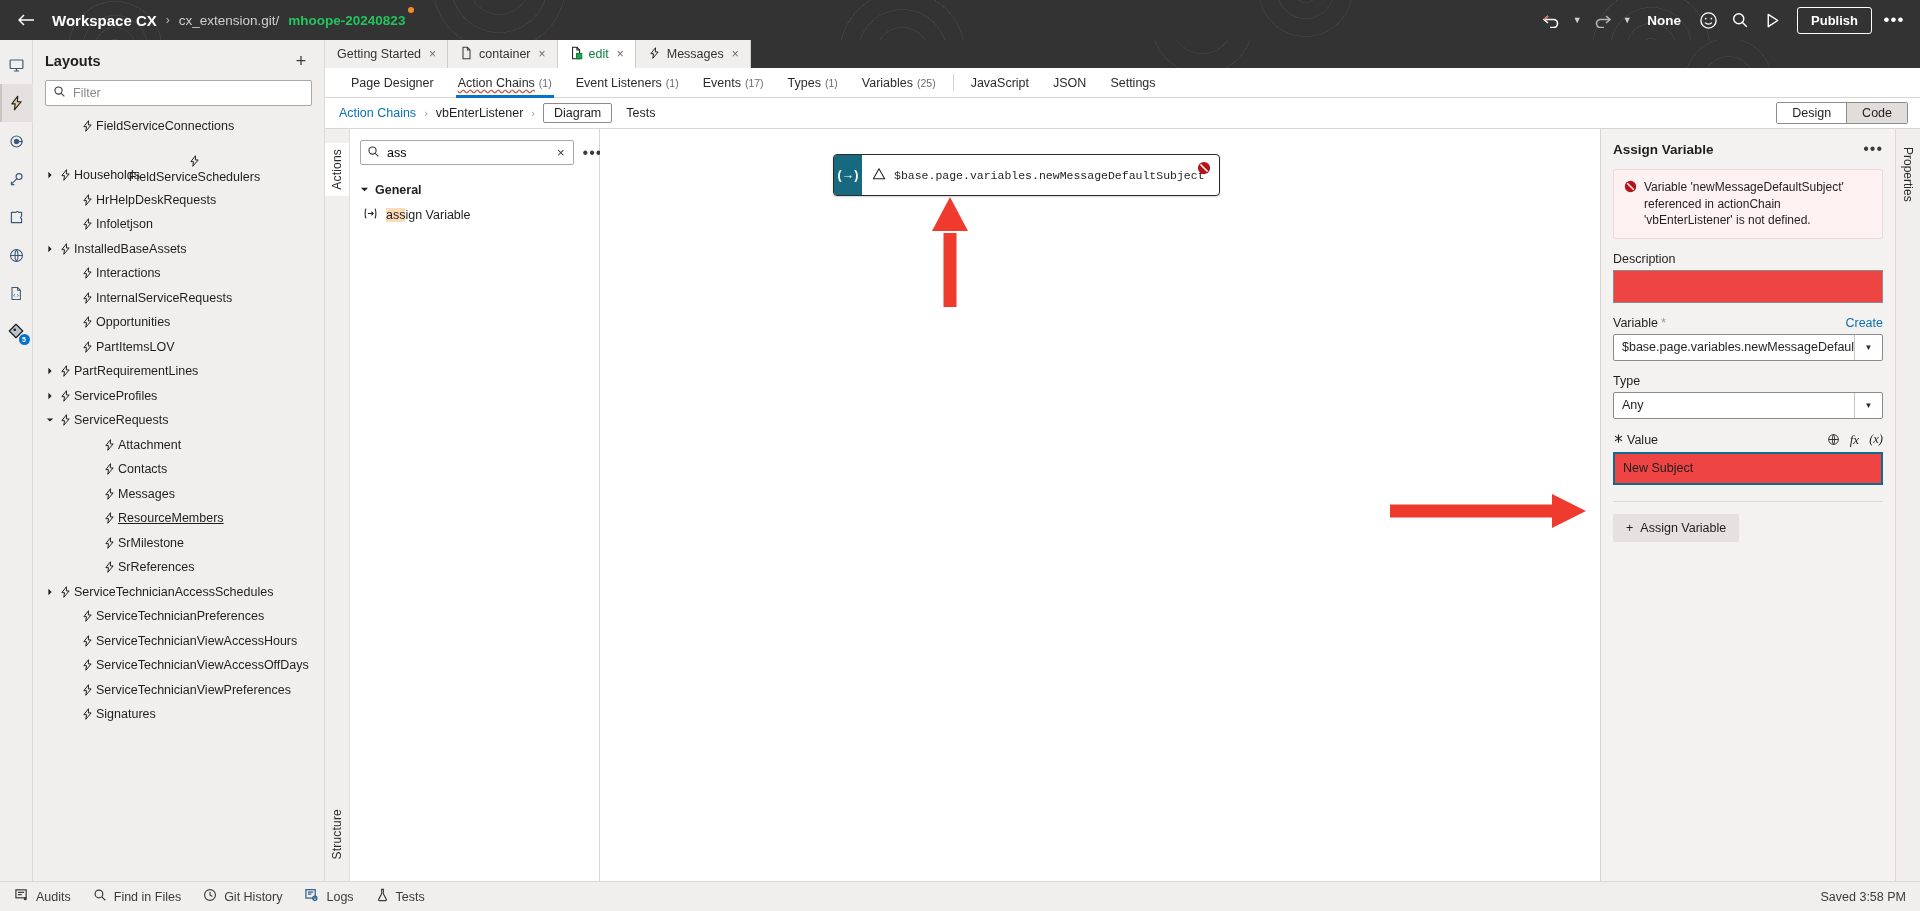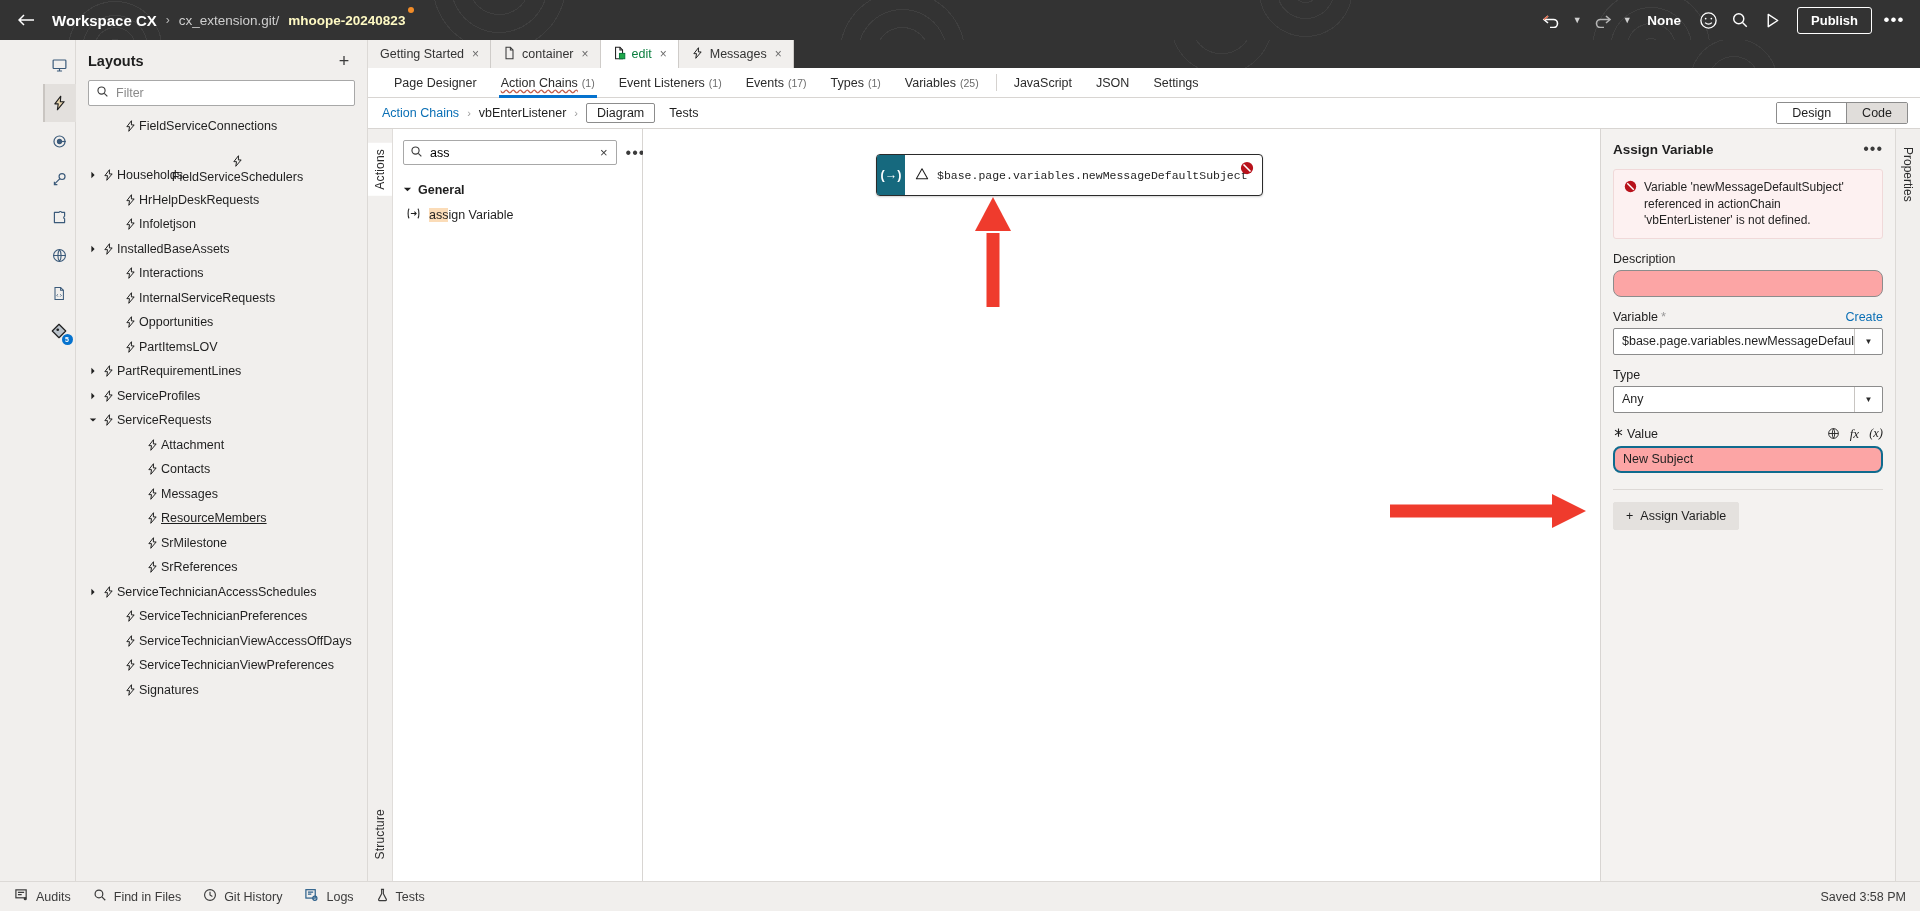--- a/index.html
+++ b/index.html
@@ -25,38 +25,38 @@
       radial-gradient(circle at 47% 135%, transparent 0 10px, #5a5a5a 10px 11px, transparent 11px 26px, #5a5a5a 26px 27px, transparent 27px 44px, #5a5a5a 44px 45px, transparent 45px 62px, #5a5a5a 62px 63px, transparent 63px),
       radial-gradient(circle at 68% -25%, transparent 0 12px, #585858 12px 13px, transparent 13px 28px, #585858 28px 29px, transparent 29px 46px, #585858 46px 47px, transparent 47px),
       radial-gradient(circle at 86% 120%, transparent 0 9px, #5a5a5a 9px 10px, transparent 10px 24px, #5a5a5a 24px 25px, transparent 25px 40px, #5a5a5a 40px 41px, transparent 41px 58px, #5a5a5a 58px 59px, transparent 59px);
   }
   .hdr-back { position: relative; z-index: 2; margin-left: 14px; width: 24px; height: 24px;
     display: flex; align-items: center; justify-content: center; cursor: pointer; }
   .crumbs { position: relative; z-index: 2; display: flex; align-items: center; margin-left: 14px; gap: 9px; }
   .crumb-ws { font-size: 15px; font-weight: 700; color: #fff; cursor: pointer; }
   .crumb-sep { color: #b9b9b9; font-size: 12px; }
   .crumb-repo { font-size: 13.5px; color: #cfcfcf; cursor: pointer; }
-  .crumb-branch { font-size: 13.5px; font-weight: 700; color: #fef9c3; cursor: pointer; position: relative; }
+  .crumb-branch { font-size: 13.5px; font-weight: 700; color: #22c55e; cursor: pointer; position: relative; }
   .branch-dot { position: absolute; right: -9px; top: -6px; width: 6px; height: 6px;
     border-radius: 50%; background: #f28c28; }
   .hdr-right { position: relative; z-index: 2; margin-left: auto; margin-right: 12px;
     display: flex; align-items: center; gap: 2px; }
   .hdr-ico { width: 30px; height: 28px; display: flex; align-items: center; justify-content: center;
     cursor: pointer; color: #e8e8e8; }
   .hdr-caret { width: 16px; height: 28px; display: flex; align-items: center; justify-content: center;
     cursor: pointer; color: #d0d0d0; font-size: 9px; }
   .hdr-none { font-size: 13.5px; font-weight: 700; color: #fff; padding: 0 10px; cursor: pointer; }
   .publish-btn { border: 1px solid #ffffff; border-radius: 3px; color: #fff; background: transparent;
     font-size: 13px; font-weight: 700; padding: 5px 13px; margin: 0 6px 0 8px; cursor: pointer;
     font-family: inherit; }
   .hdr-dots { width: 28px; height: 28px; display: flex; align-items: center; justify-content: center;
     cursor: pointer; color: #fff; font-size: 17px; letter-spacing: 1px; }
 
   
-  .body { flex: 1; display: flex; min-height: 0; background: #f1efed; padding-left: 43px; }
+  .body { flex: 1; display: flex; min-height: 0; background: #f1efed; }
 
   
   .rail { width: 33px; flex: 0 0 33px; background: #f1efed; border-right: 1px solid #dcd9d6;
     display: flex; flex-direction: column; align-items: center; padding-top: 6px; }
   .rail-item { width: 33px; height: 38px; display: flex; align-items: center; justify-content: center;
     cursor: pointer; position: relative; }
   .rail-item.sel { background: #e3e0dd; box-shadow: inset 2px 0 0 #c9c5c1; }
   .rail-badge { position: absolute; right: 3px; bottom: 5px; background: #0572ce; color: #fff;
     font-size: 7px; border-radius: 50%; width: 11px; height: 11px; display: flex;
     align-items: center; justify-content: center; font-weight: 700; }
@@ -172,22 +172,22 @@
   .props-dots { margin-left: auto; cursor: pointer; font-size: 16px; letter-spacing: 1px; color: #3b3b3b; }
   .err-box { margin: 4px 12px 0 12px; background: #fdf1f1; border: 1px solid #f0d9d9;
     border-radius: 3px; padding: 9px 10px; display: flex; gap: 7px; }
   .err-text { font-size: 12px; line-height: 1.38; color: #1f1f1f; }
   .field { padding: 0 12px; margin-top: 13px; }
   .flabel { font-size: 12.5px; color: #1f1f1f; margin-bottom: 4px; display: flex;
     align-items: center; gap: 3px; }
   .req { color: #9a9a9a; font-size: 13px; line-height: 1; }
   .flabel-right { margin-left: auto; display: flex; align-items: flex-start; gap: 9px; }
   .create-link { color: #0a6fb5; font-size: 12.5px; cursor: pointer; }
-  .finput { width: 100%; height: 27px; border: 1px solid #8c8c8c; border-radius: 8px;
-    background: #fca5a5; font-family: inherit; font-size: 12.5px; padding: 0 8px; outline: none;
+  .finput { width: 100%; height: 33px; border: 1px solid #8c8c8c; border-radius: 0;
+    background: #ef4444; font-family: inherit; font-size: 12.5px; padding: 0 8px; outline: none;
     color: #1f1f1f; }
   .fselect { display: flex; align-items: center; height: 27px; border: 1px solid #8c8c8c;
     border-radius: 2px; background: #fff; cursor: pointer; }
   .fselect-val { flex: 1; font-size: 12.5px; padding: 0 8px; overflow: hidden;
     white-space: nowrap; text-overflow: clip; }
   .fselect-arrow { width: 28px; display: flex; align-items: center; justify-content: center;
     border-left: 1px solid #c8c5c2; font-size: 8px; color: #2b2b2b; height: 100%; }
   .finput.focused { border: 2px solid #0f6b8e; }
   .ficons { display: flex; align-items: center; gap: 10px; }
   .fico { cursor: pointer; color: #1f1f1f; display: flex; align-items: center; }
@@ -549,20 +549,29 @@
             <span>ServiceTechnicianAccessSchedules</span>
           </div>
           <div class="tree-row" style="padding-left: 32px;">
             <span class="tw"></span>
             <span class="tree-ico">
               <svg width="13" height="14" viewBox="0 0 16 16" fill="none" stroke="#1f1f1f" stroke-width="1.2" stroke-linejoin="round">
                 <path d="M9.2 1.5L3.5 8.8h3.3l-.9 5.7 6.6-7.8H9.1z"></path>
               </svg>
             </span>
             <span>ServiceTechnicianPreferences</span>
+          </div>
+          <div class="tree-row" style="padding-left: 32px;">
+            <span class="tw"></span>
+            <span class="tree-ico">
+              <svg width="13" height="14" viewBox="0 0 16 16" fill="none" stroke="#1f1f1f" stroke-width="1.2" stroke-linejoin="round">
+                <path d="M9.2 1.5L3.5 8.8h3.3l-.9 5.7 6.6-7.8H9.1z"></path>
+              </svg>
+            </span>
+            <span>ServiceTechnicianViewAccessHours</span>
           </div>
           <div class="tree-row" style="padding-left: 32px;">
             <span class="tw"></span>
             <span class="tree-ico">
               <svg width="13" height="14" viewBox="0 0 16 16" fill="none" stroke="#1f1f1f" stroke-width="1.2" stroke-linejoin="round">
                 <path d="M9.2 1.5L3.5 8.8h3.3l-.9 5.7 6.6-7.8H9.1z"></path>
               </svg>
             </span>
             <span>ServiceTechnicianViewAccessOffDays</span>
           </div>

